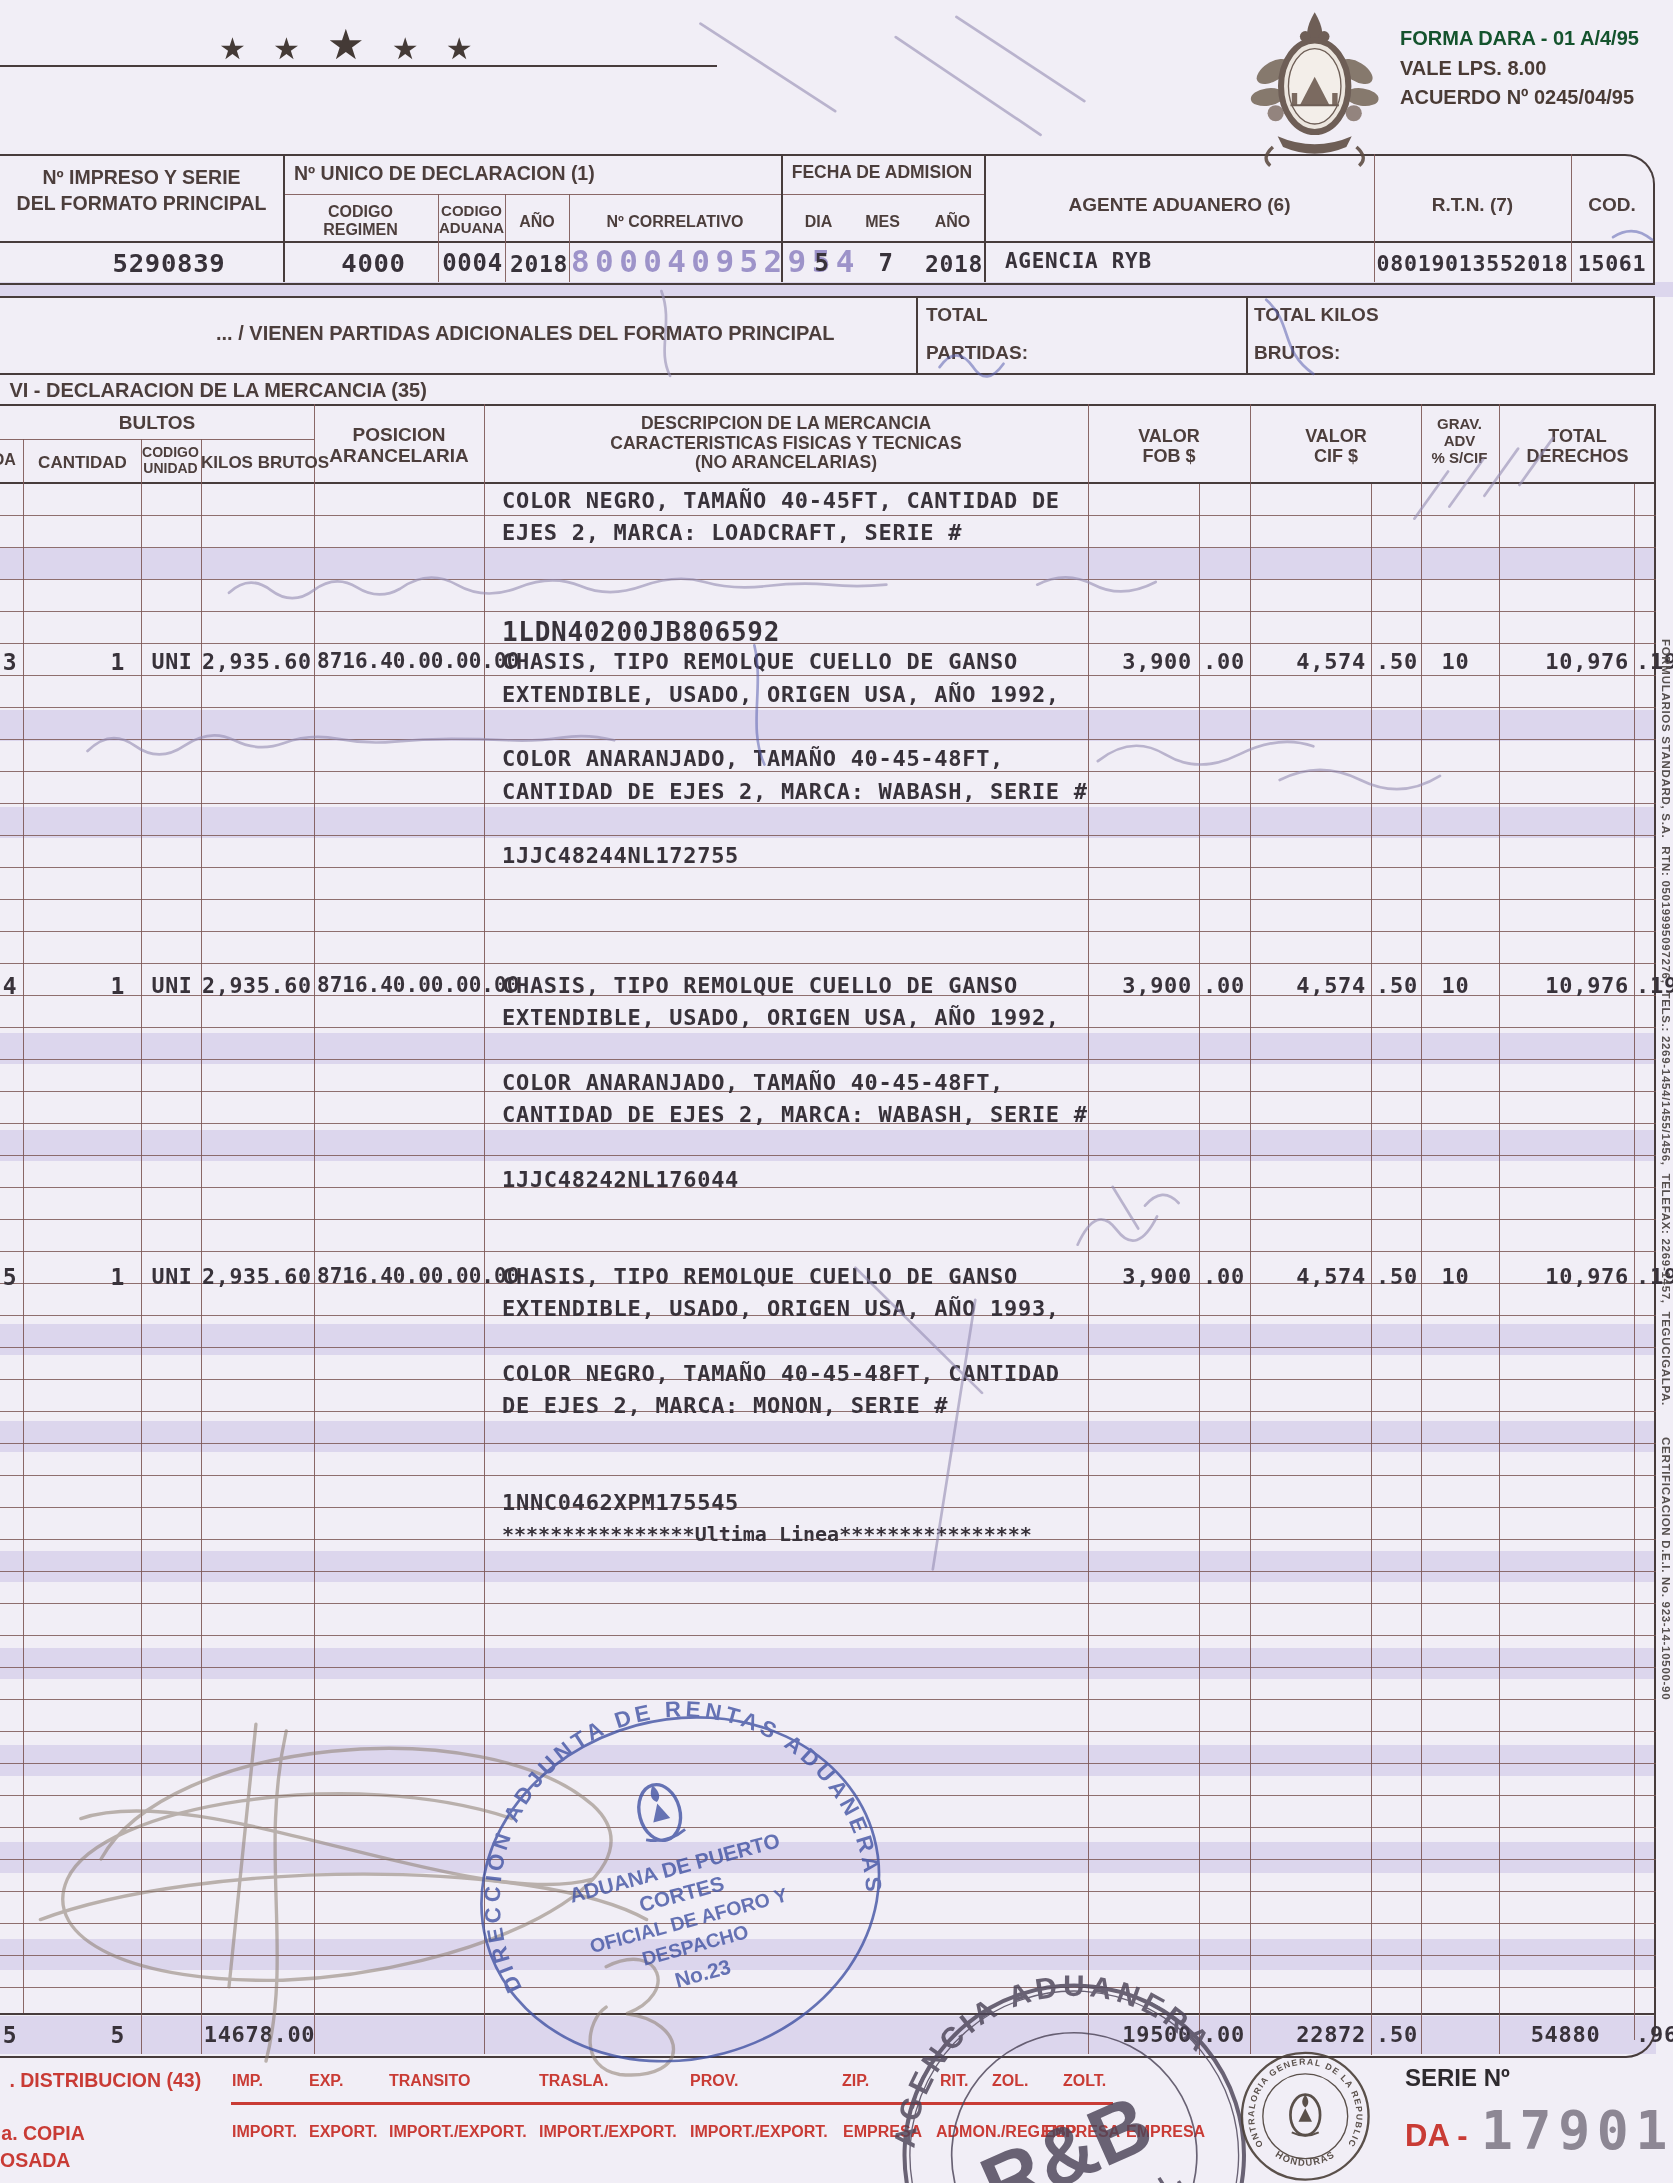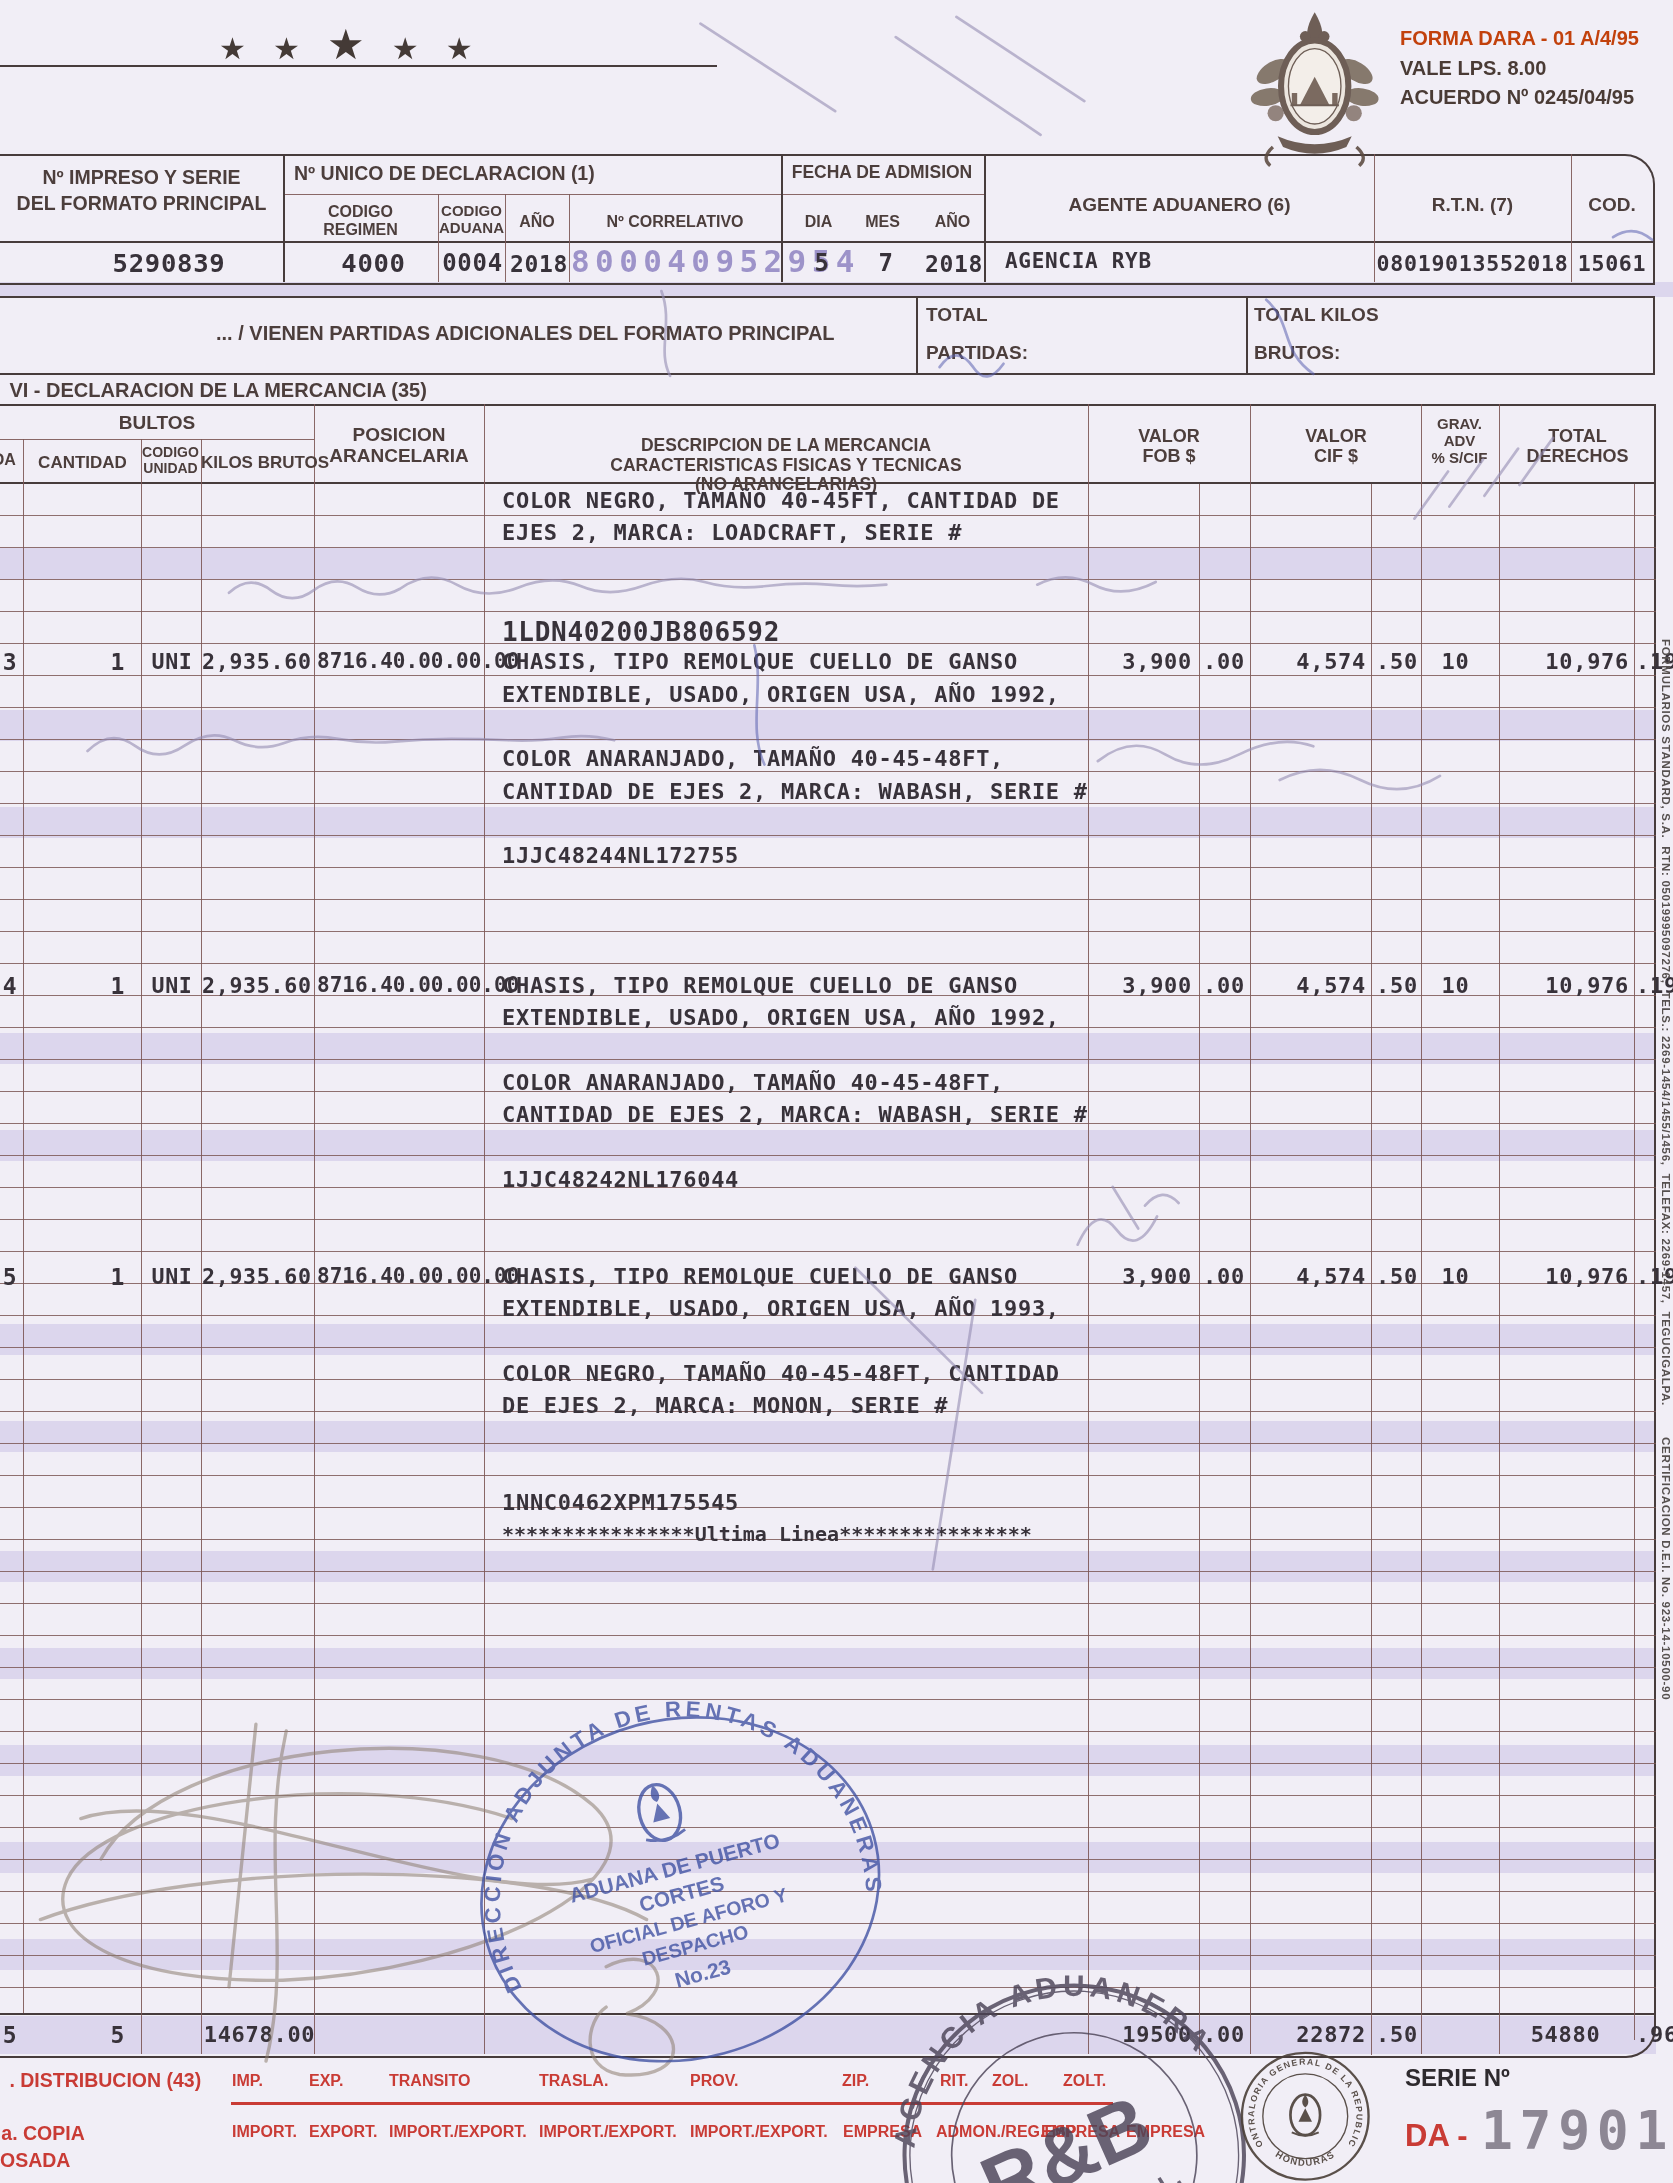--- a/index.html
+++ b/index.html
@@ -38,21 +38,21 @@
   <div class="band" style="top:1421px;"></div>
   <div class="band" style="top:1551px;"></div>
   <div class="band" style="top:1648px;"></div>
   <div class="band" style="top:1745px;"></div>
   <div class="band" style="top:1842px;"></div>
   <div class="band" style="top:1939px;"></div>
   <div class="band" style="top:2016px;height:38px;"></div>
 
   <div class="abs" style="left:189px;top:20px;width:323px;text-align:center;color:#443a36;font-size:30px;letter-spacing:9.4px;">★ ★ <span style="font-size:42px;">★</span> ★ ★</div>
   <div class="hline dark" style="left:0;top:65px;width:717px;height:2px;"></div>
-  <div class="lbll" style="left:1400px;top:27px;font-size:20px;color:#c2410c;">FORMA DARA - 01 A/4/95</div>
+  <div class="lbll" style="left:1400px;top:27px;font-size:20px;color:#14532d;">FORMA DARA - 01 A/4/95</div>
   <div class="lbll" style="left:1400px;top:57px;font-size:20px;color:#4a3b35;">VALE LPS. 8.00</div>
   <div class="lbll" style="left:1400px;top:86px;font-size:20px;color:#4a3b35;">ACUERDO Nº 0245/04/95</div>
 
   <div class="box" style="left:-2.7px;top:154px;width:1656px;height:127px;border-radius:0 30px 0 0;"></div>
   <div class="hline" style="left:283px;top:194px;width:701px;"></div>
   <div class="hline dark" style="left:0;top:241px;width:1653px;height:2px;"></div>
   <div class="vline dark" style="left:283px;top:154px;height:128px;width:2px;"></div>
   <div class="vline" style="left:438px;top:194px;height:88px;"></div>
   <div class="vline" style="left:505px;top:194px;height:88px;"></div>
   <div class="vline" style="left:569px;top:194px;height:88px;"></div>
@@ -121,21 +121,21 @@
   <div class="vline" style="left:1634px;top:484px;height:1556px;"></div>
 
   <div class="lbl" style="left:0;top:412px;width:314px;font-size:19px;">BULTOS</div>
   <div class="lbl" style="left:-10.8px;top:451px;width:30px;font-size:16px;">DA</div>
   <div class="lbl" style="left:23px;top:453px;width:119px;font-size:17px;">CANTIDAD</div>
   <div class="lbl" style="left:141px;top:445px;width:59px;font-size:14px;">CODIGO
 UNIDAD</div>
   <div class="lbl" style="left:201px;top:453px;width:113px;font-size:17px;">KILOS BRUTOS</div>
   <div class="lbl" style="left:314px;top:424px;width:170px;font-size:19px;">POSICION
 ARANCELARIA</div>
-  <div class="lbl" style="left:484px;top:436px;width:604px;font-size:17.5px;">DESCRIPCION DE LA MERCANCIA
+  <div class="lbl" style="left:484px;top:414px;width:604px;font-size:17.5px;">DESCRIPCION DE LA MERCANCIA
 CARACTERISTICAS FISICAS Y TECNICAS
 (NO ARANCELARIAS)</div>
   <div class="lbl" style="left:1088px;top:426px;width:162px;font-size:18px;">VALOR
 FOB $</div>
   <div class="lbl" style="left:1250px;top:426px;width:172px;font-size:18px;">VALOR
 CIF $</div>
   <div class="lbl" style="left:1421px;top:416px;width:77px;font-size:15px;">GRAV.
 ADV
 % S/CIF</div>
   <div class="lbl" style="left:1499px;top:426px;width:157px;font-size:18px;">TOTAL

